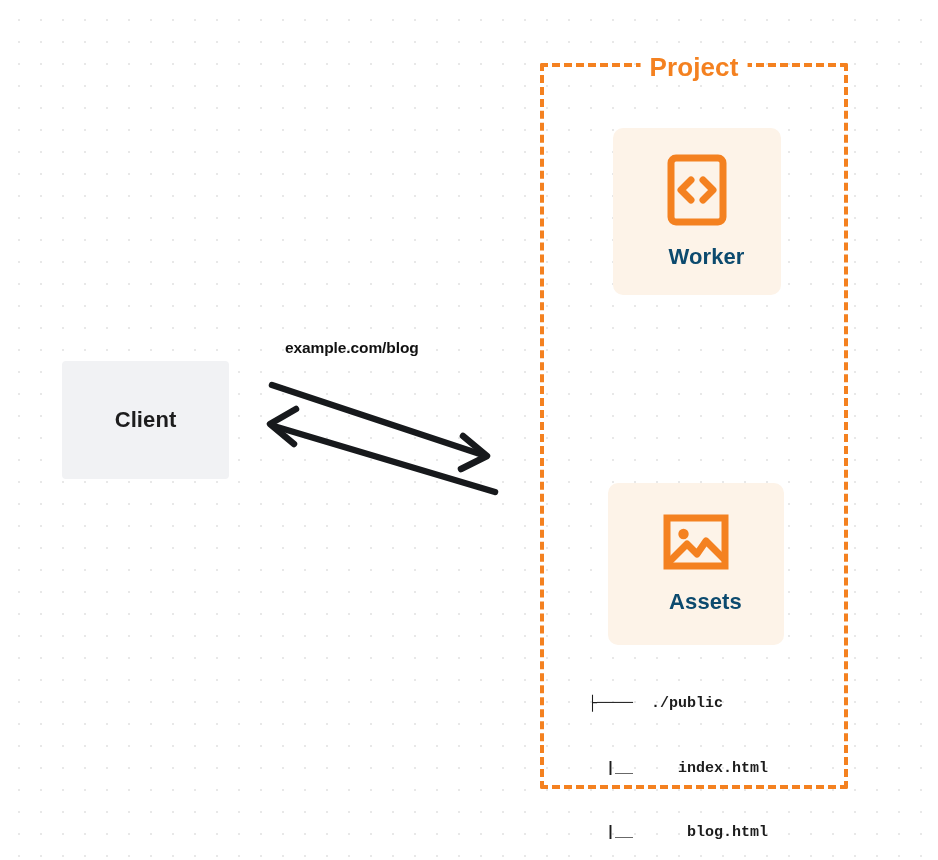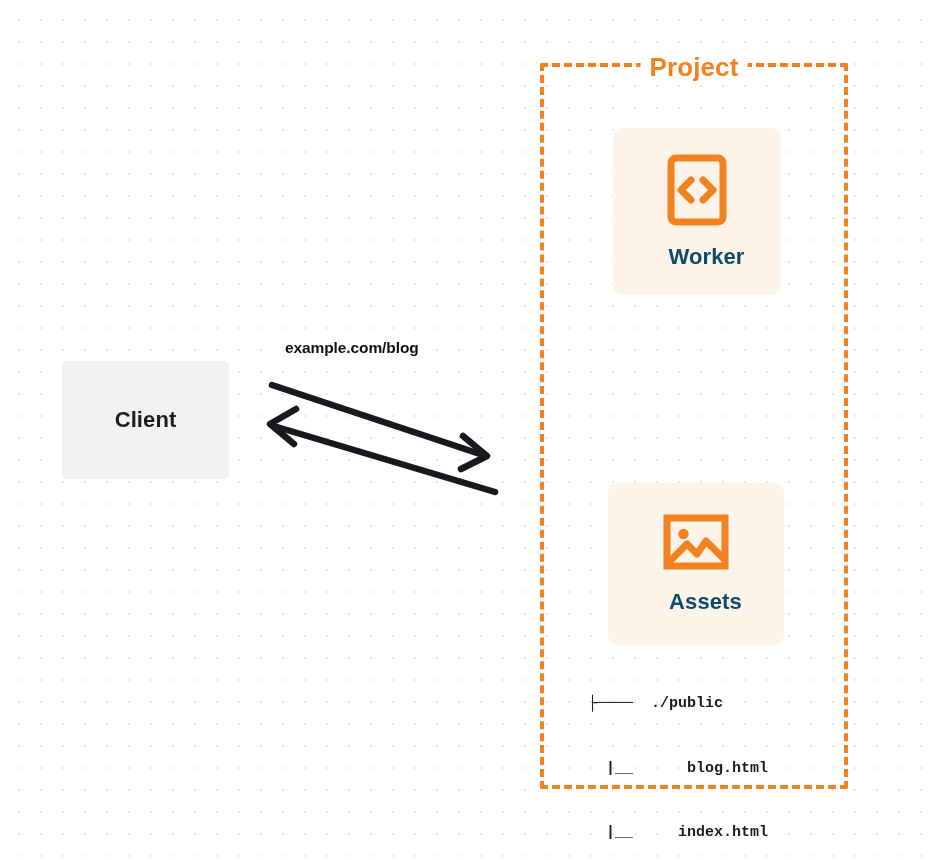--- a/index.html
+++ b/index.html
@@ -188,18 +188,18 @@
         <rect x="4" y="5" width="58" height="48" fill="none" stroke="#f48120" stroke-width="7"></rect>
         <circle cx="20.5" cy="21" r="5.2" fill="#f48120"></circle>
         <polyline points="6,49 24,31 34,41 43,28 60,45" fill="none" stroke="#f48120" stroke-width="7" stroke-linecap="round" stroke-linejoin="round"></polyline>
       </svg>
     </span>
     <span class="card-title">Assets</span>
   </div>
 
   <div id="asset-file-tree">
     <span class="tree-line">├────  ./public</span>
+    <span class="tree-line">  |__     index.html</span>
     <span class="tree-line">  |__      blog.html</span>
-    <span class="tree-line">  |__     index.html</span>
     
   </div>
 
 </div>
 
 </body></html>

